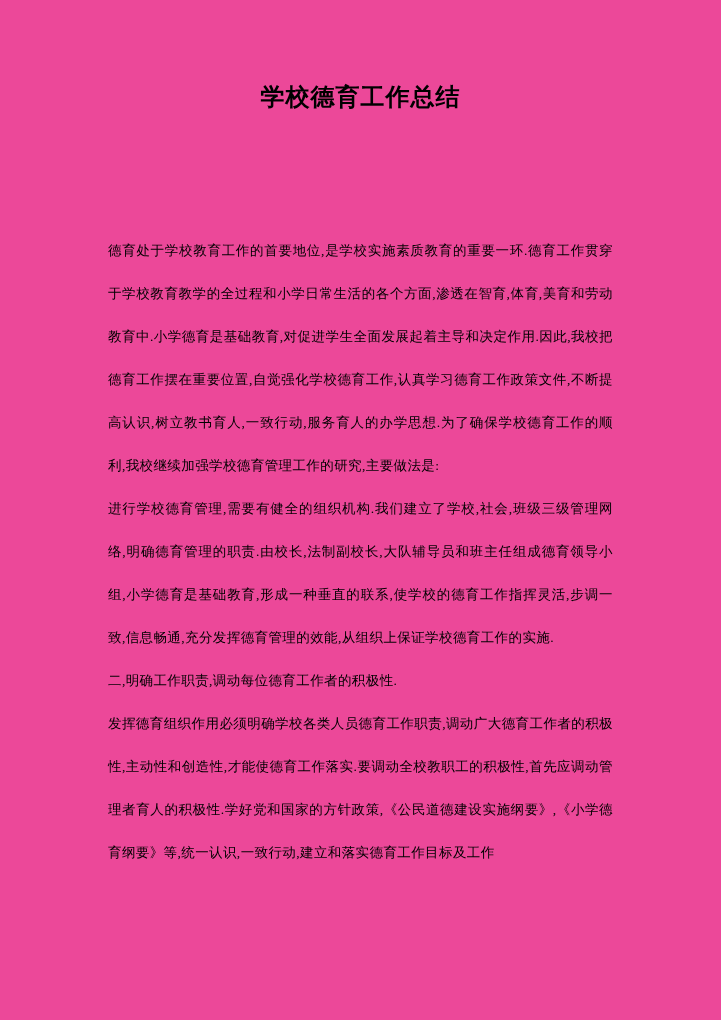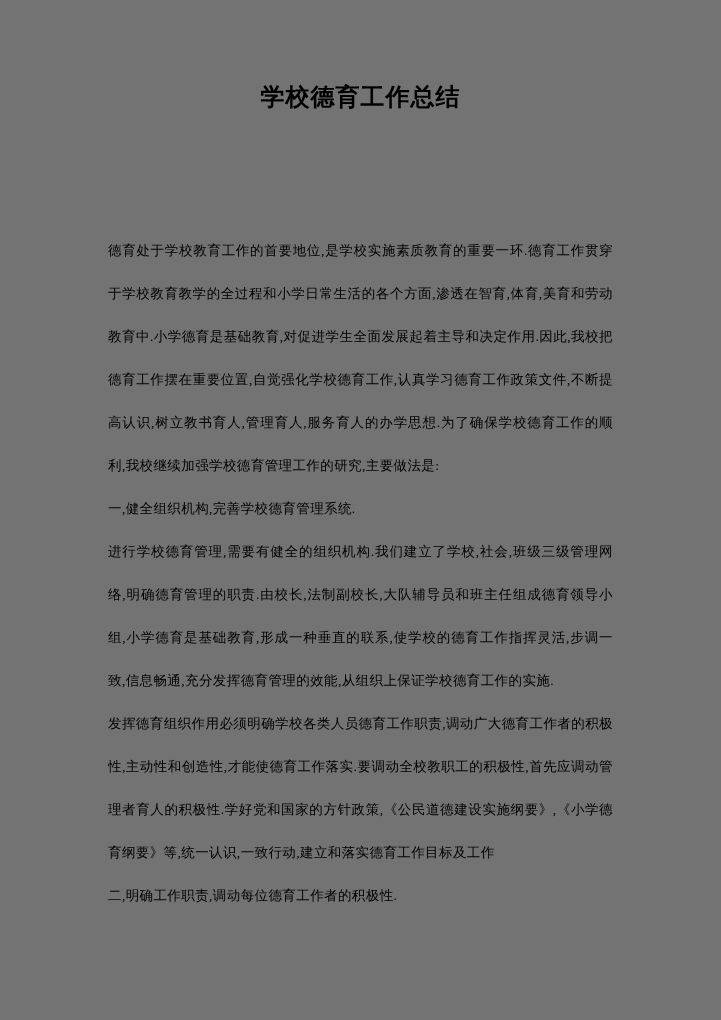--- a/index.html
+++ b/index.html
@@ -11,21 +11,21 @@
     width: 721px;
     height: 1020px;
     font-family: "Liberation Serif", "DejaVu Serif", serif;
     color: #000000;
     overflow: hidden;
   }
   .page {
     position: relative;
     width: 721px;
     height: 1020px;
-    background: #737373;
+    background: #ec4899;
     box-sizing: border-box;
     padding: 0 108px;
   }
   .doc-title {
     margin: 0;
     padding-top: 82px;
     text-align: center;
     font-size: 24px;
     font-weight: bold;
     letter-spacing: 1px;
@@ -48,19 +48,18 @@
   .para + .para {
     margin-top: 0;
   }
 </style>
 </head>
 <body>
 
 <div class="page">
   <h1 class="doc-title">学校德育工作总结</h1>
   <div class="body-block">
-    <p class="para">德育处于学校教育工作的首要地位,是学校实施素质教育的重要一环.德育工作贯穿于学校教育教学的全过程和小学日常生活的各个方面,渗透在智育,体育,美育和劳动教育中.小学德育是基础教育,对促进学生全面发展起着主导和决定作用.因此,我校把德育工作摆在重要位置,自觉强化学校德育工作,认真学习德育工作政策文件,不断提高认识,树立教书育人,管理育人,服务育人的办学思想.为了确保学校德育工作的顺利,我校继续加强学校德育管理工作的研究,主要做法是:</p>
-    <p class="para">一,健全组织机构,完善学校德育管理系统.</p>
+    <p class="para">德育处于学校教育工作的首要地位,是学校实施素质教育的重要一环.德育工作贯穿于学校教育教学的全过程和小学日常生活的各个方面,渗透在智育,体育,美育和劳动教育中.小学德育是基础教育,对促进学生全面发展起着主导和决定作用.因此,我校把德育工作摆在重要位置,自觉强化学校德育工作,认真学习德育工作政策文件,不断提高认识,树立教书育人,一致行动,服务育人的办学思想.为了确保学校德育工作的顺利,我校继续加强学校德育管理工作的研究,主要做法是:</p>
     <p class="para">进行学校德育管理,需要有健全的组织机构.我们建立了学校,社会,班级三级管理网络,明确德育管理的职责.由校长,法制副校长,大队辅导员和班主任组成德育领导小组,小学德育是基础教育,形成一种垂直的联系,使学校的德育工作指挥灵活,步调一致,信息畅通,充分发挥德育管理的效能,从组织上保证学校德育工作的实施.</p>
+    <p class="para">二,明确工作职责,调动每位德育工作者的积极性.</p>
     <p class="para">发挥德育组织作用必须明确学校各类人员德育工作职责,调动广大德育工作者的积极性,主动性和创造性,才能使德育工作落实.要调动全校教职工的积极性,首先应调动管理者育人的积极性.学好党和国家的方针政策,《公民道德建设实施纲要》,《小学德育纲要》等,统一认识,一致行动,建立和落实德育工作目标及工作</p>
-    <p class="para">二,明确工作职责,调动每位德育工作者的积极性.</p>
   </div>
 </div>
 
 </body></html>

